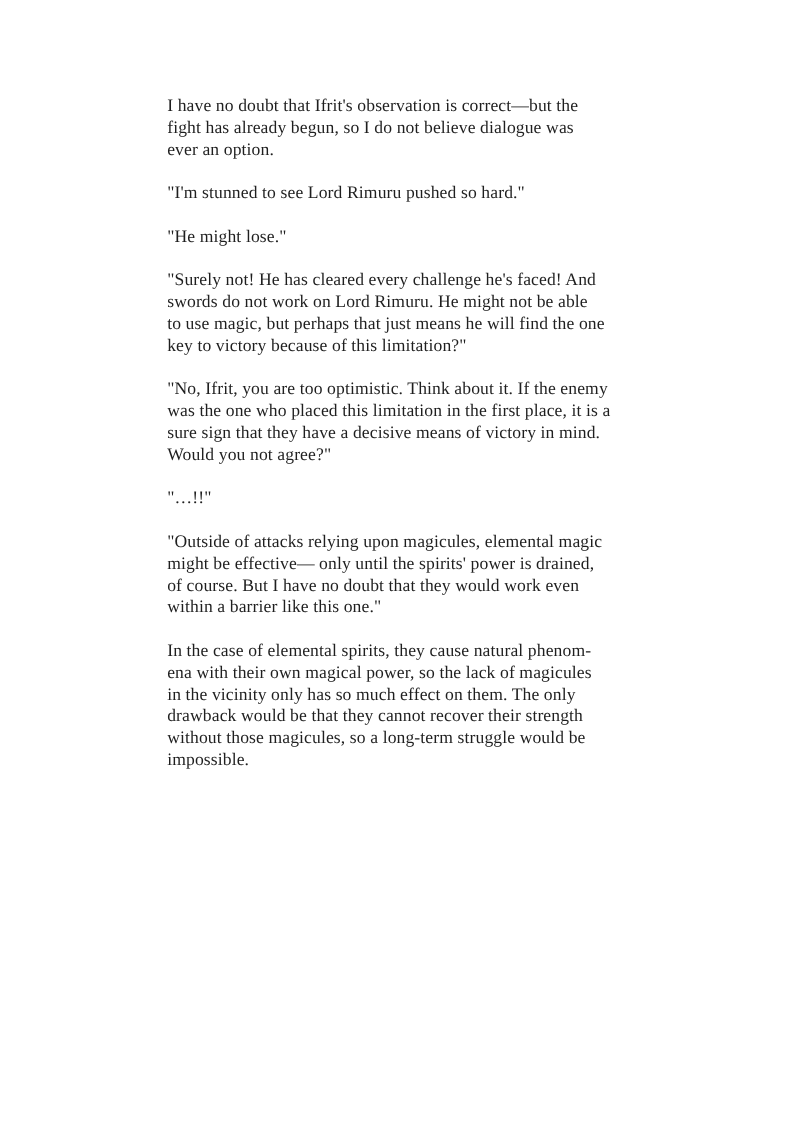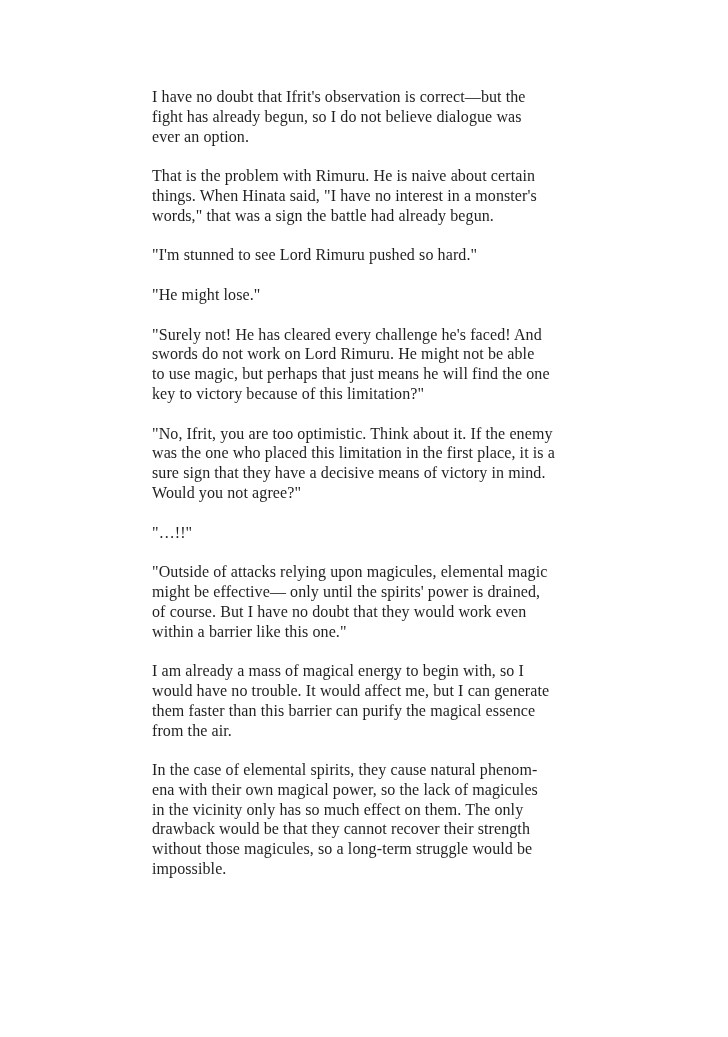--- a/index.html
+++ b/index.html
@@ -29,41 +29,34 @@
     letter-spacing: 0.1px;
   }
 </style>
 </head>
 <body>
 
 <div class="page">
   <p class="paragraph">I have no doubt that Ifrit's observation is correct—but the
 fight has already begun, so I do not believe dialogue was
 ever an option.</p>
-  <p class="paragraph">That is the problem with Rimuru. He is naive about certain
-things. When Hinata said, "I have no interest in a monster's
-words," that was a sign the battle had already begun.</p>
   <p class="paragraph">"I'm stunned to see Lord Rimuru pushed so hard."</p>
   <p class="paragraph">"He might lose."</p>
   <p class="paragraph">"Surely not! He has cleared every challenge he's faced! And
 swords do not work on Lord Rimuru. He might not be able
 to use magic, but perhaps that just means he will find the one
 key to victory because of this limitation?"</p>
   <p class="paragraph">"No, Ifrit, you are too optimistic. Think about it. If the enemy
 was the one who placed this limitation in the first place, it is a
 sure sign that they have a decisive means of victory in mind.
 Would you not agree?"</p>
   <p class="paragraph">"…!!"</p>
   <p class="paragraph">"Outside of attacks relying upon magicules, elemental magic
 might be effective— only until the spirits' power is drained,
 of course. But I have no doubt that they would work even
 within a barrier like this one."</p>
-  <p class="paragraph">I am already a mass of magical energy to begin with, so I
-would have no trouble. It would affect me, but I can generate
-them faster than this barrier can purify the magical essence
-from the air.</p>
   <p class="paragraph">In the case of elemental spirits, they cause natural phenom-
 ena with their own magical power, so the lack of magicules
 in the vicinity only has so much effect on them. The only
 drawback would be that they cannot recover their strength
 without those magicules, so a long-term struggle would be
 impossible.</p>
 </div>
 
 </body></html>

